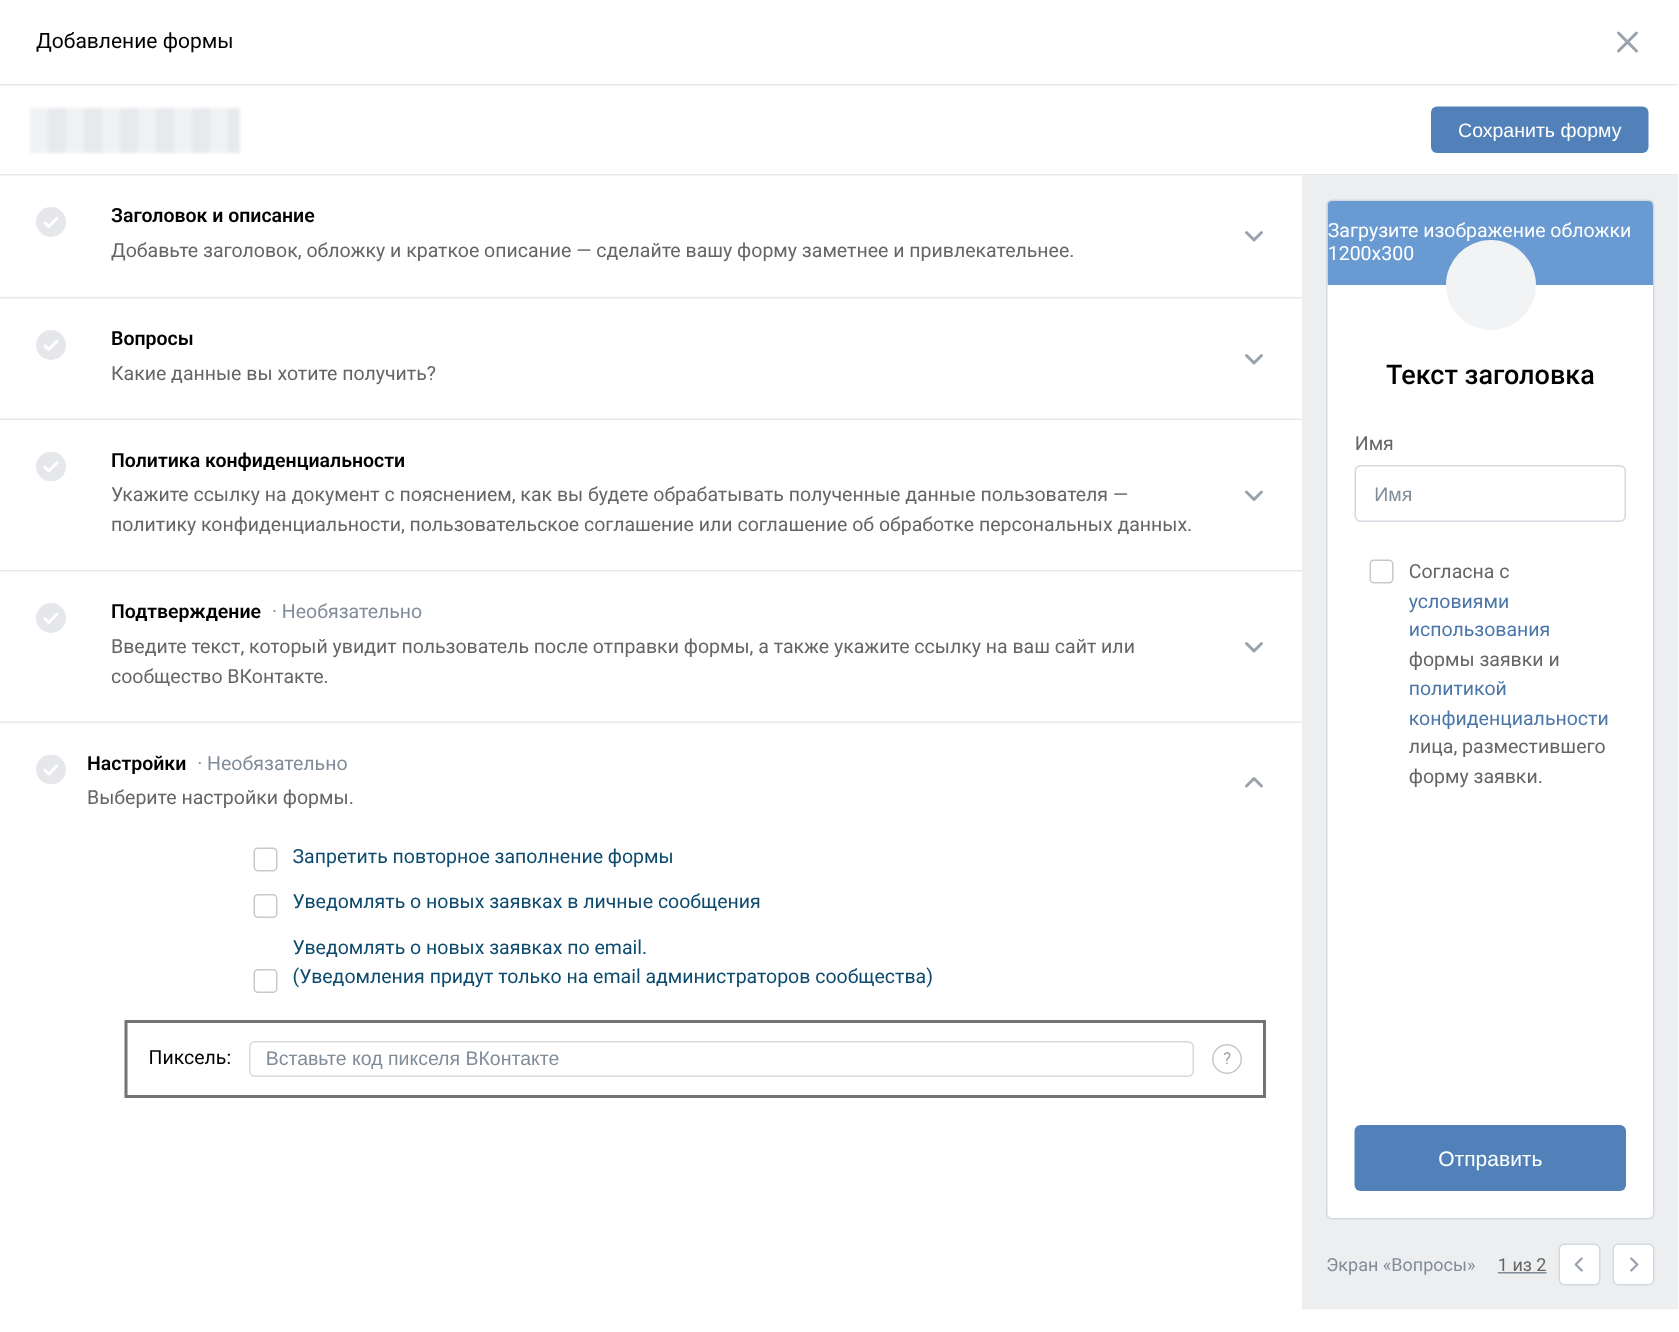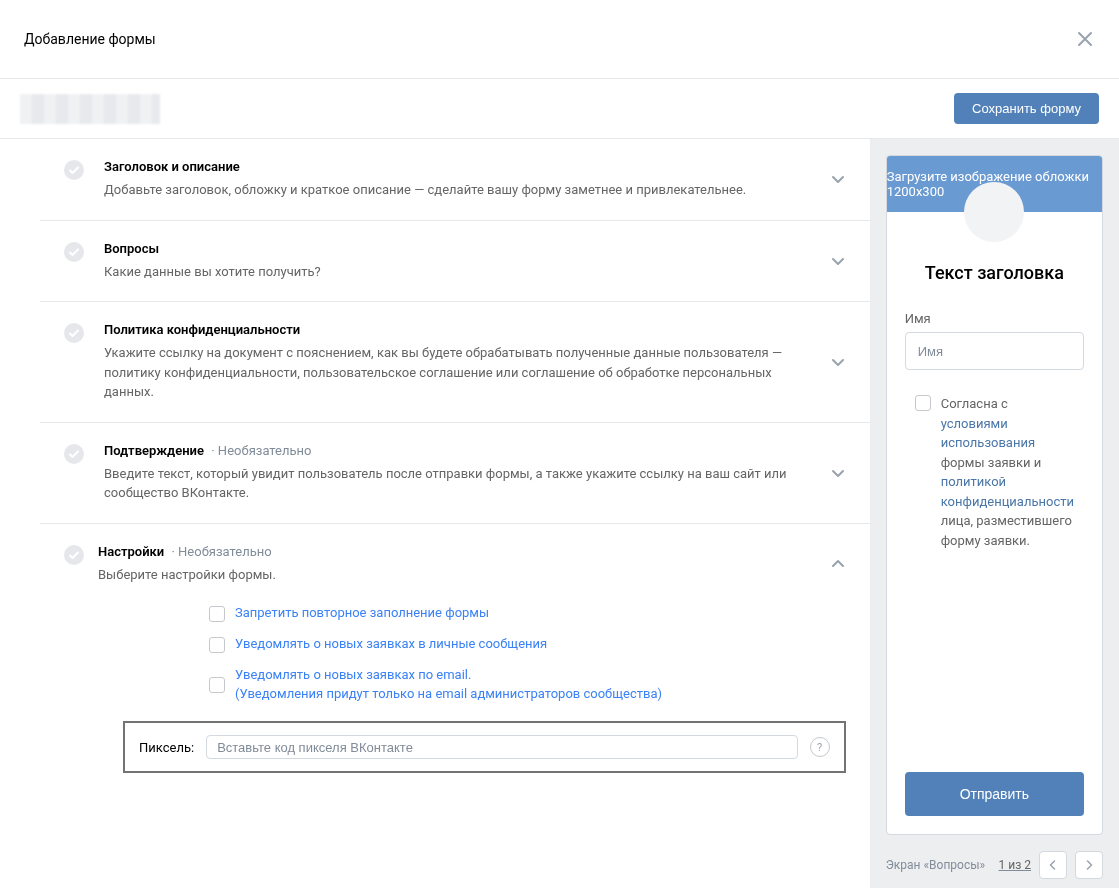--- a/index.html
+++ b/index.html
@@ -7,21 +7,21 @@
   font-family: -apple-system, BlinkMacSystemFont, "Segoe UI", Roboto, Helvetica, Arial, sans-serif;
   background: #fff;
   font-size: 13px;
   color: #000;
   width: 1119px;
 }
 .modal-header {
   display: flex;
   justify-content: space-between;
   align-items: center;
-  padding: 29px 24px;
+  padding: 18px 24px;
   border-bottom: 1px solid #e7e8ec;
 }
 .modal-title {
   font-size: 14px;
   color: #000;
   font-weight: 400;
 }
 .close-btn {
   width: 20px;
   height: 20px;
@@ -74,23 +74,22 @@
   border-radius: 4px;
   overflow: hidden;
   display: flex;
   flex-direction: column;
   min-height: 680px;
 }
 .section {
   padding: 20px 24px;
   border-bottom: 1px solid #e7e8ec;
   display: flex;
-  gap: 20px;
+  gap: 30px;
   position: relative;
-  margin-left: 40px;
 }
 .section:last-child { border-bottom: none; }
 .check-icon {
   width: 20px;
   height: 20px;
   flex: 0 0 20px;
   margin-top: 1px;
 }
 .check-icon svg { display: block; }
 .section-body { flex: 1; padding-right: 40px; }
@@ -120,25 +119,25 @@
   color: #99a2ad;
   cursor: pointer;
 }
 .chevron.up svg { transform: rotate(180deg); }
 .settings-body {
   margin-top: 20px;
   padding-left: 145px;
 }
 .settings-check-row {
   display: flex;
-  align-items: center;
+  align-items: flex-end;
   gap: 10px;
   margin-bottom: 12px;
   font-size: 13px;
-  color: #3b82f6;
+  color: #0c4a6e;
 }
 .settings-check-row:last-of-type { margin-bottom: 0; }
 .vk-checkbox {
   width: 16px;
   height: 16px;
   border: 1px solid #c5c9ce;
   border-radius: 3px;
   flex: 0 0 16px;
   margin-top: 1px;
   cursor: pointer;

